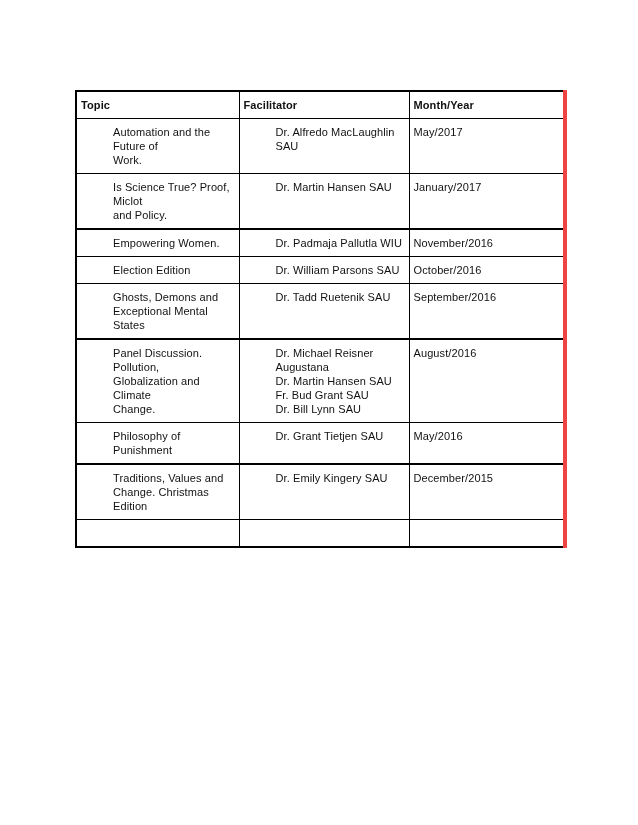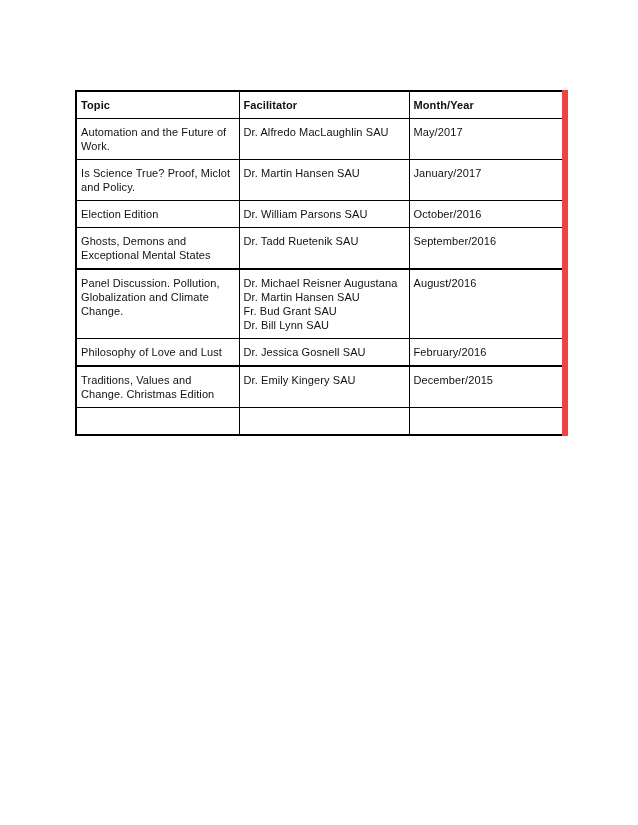--- a/index.html
+++ b/index.html
@@ -15,23 +15,23 @@
   table.schedule col.c2 { width: 170px; }
   table.schedule col.c3 { width: 156px; }
   table.schedule th, table.schedule td {
     border: 1.5px solid #000; vertical-align: top; text-align: left;
     padding: 6px 4px 6px 4px; font-weight: normal; letter-spacing: 0.1px;
   }
   table.schedule td { border-top-width: 1px; border-bottom-width: 1px; }
   table.schedule tr.thick-top td { border-top: 2px solid #000; }
   table.schedule th { font-weight: bold; border-width: 2px 1.5px 1.5px 1.5px; }
   table.schedule td:first-child, table.schedule th:first-child { border-left: 2px solid #000; }
-  table.schedule td:last-child, table.schedule th:last-child { border-right: 6px solid #ef4444; }
+  table.schedule td:last-child, table.schedule th:last-child { border-right: 4px solid #ef4444; }
   table.schedule tr:last-child td { border-bottom: 2px solid #000; }
-  .line { display: block; }
+  .line { display: block; margin-left: 32px; }
   .r-2 td { height: 28px; }
   .r-1 td { height: 14px; }
   .r-3 td { height: 42px; }
   .r-4 td { height: 56px; }
   .r-blank td { height: 14px; }
 </style>
 </head>
 <body>
 
 <div class="page">
@@ -62,20 +62,29 @@
         <tr class="r-2">
           <td>
             <span class="line">Is Science True? Proof, Miclot</span>
             <span class="line">and Policy.</span>
           </td>
           <td>
             <span class="line">Dr. Martin Hansen SAU</span>
           </td>
           <td>January/2017</td>
         </tr>
+        <tr class="r-1 thick-top">
+          <td>
+            <span class="line">Empowering Women.</span>
+          </td>
+          <td>
+            <span class="line">Dr. Padmaja Pallutla WIU</span>
+          </td>
+          <td>November/2016</td>
+        </tr>
         <tr class="r-1">
           <td>
             <span class="line">Election Edition</span>
           </td>
           <td>
             <span class="line">Dr. William Parsons SAU</span>
           </td>
           <td>October/2016</td>
         </tr>
         <tr class="r-2">
@@ -97,26 +106,26 @@
           <td>
             <span class="line">Dr. Michael Reisner Augustana</span>
             <span class="line">Dr. Martin Hansen SAU</span>
             <span class="line">Fr. Bud Grant SAU</span>
             <span class="line">Dr. Bill Lynn SAU</span>
           </td>
           <td>August/2016</td>
         </tr>
         <tr class="r-1">
           <td>
-            <span class="line">Philosophy of Love and Lust</span>
+            <span class="line">Philosophy of Punishment</span>
           </td>
           <td>
-            <span class="line">Dr. Jessica Gosnell SAU</span>
+            <span class="line">Dr. Grant Tietjen SAU</span>
           </td>
-          <td>February/2016</td>
+          <td>May/2016</td>
         </tr>
         <tr class="r-2 thick-top">
           <td>
             <span class="line">Traditions, Values and</span>
             <span class="line">Change. Christmas Edition</span>
           </td>
           <td>
             <span class="line">Dr. Emily Kingery SAU</span>
           </td>
           <td>December/2015</td>

